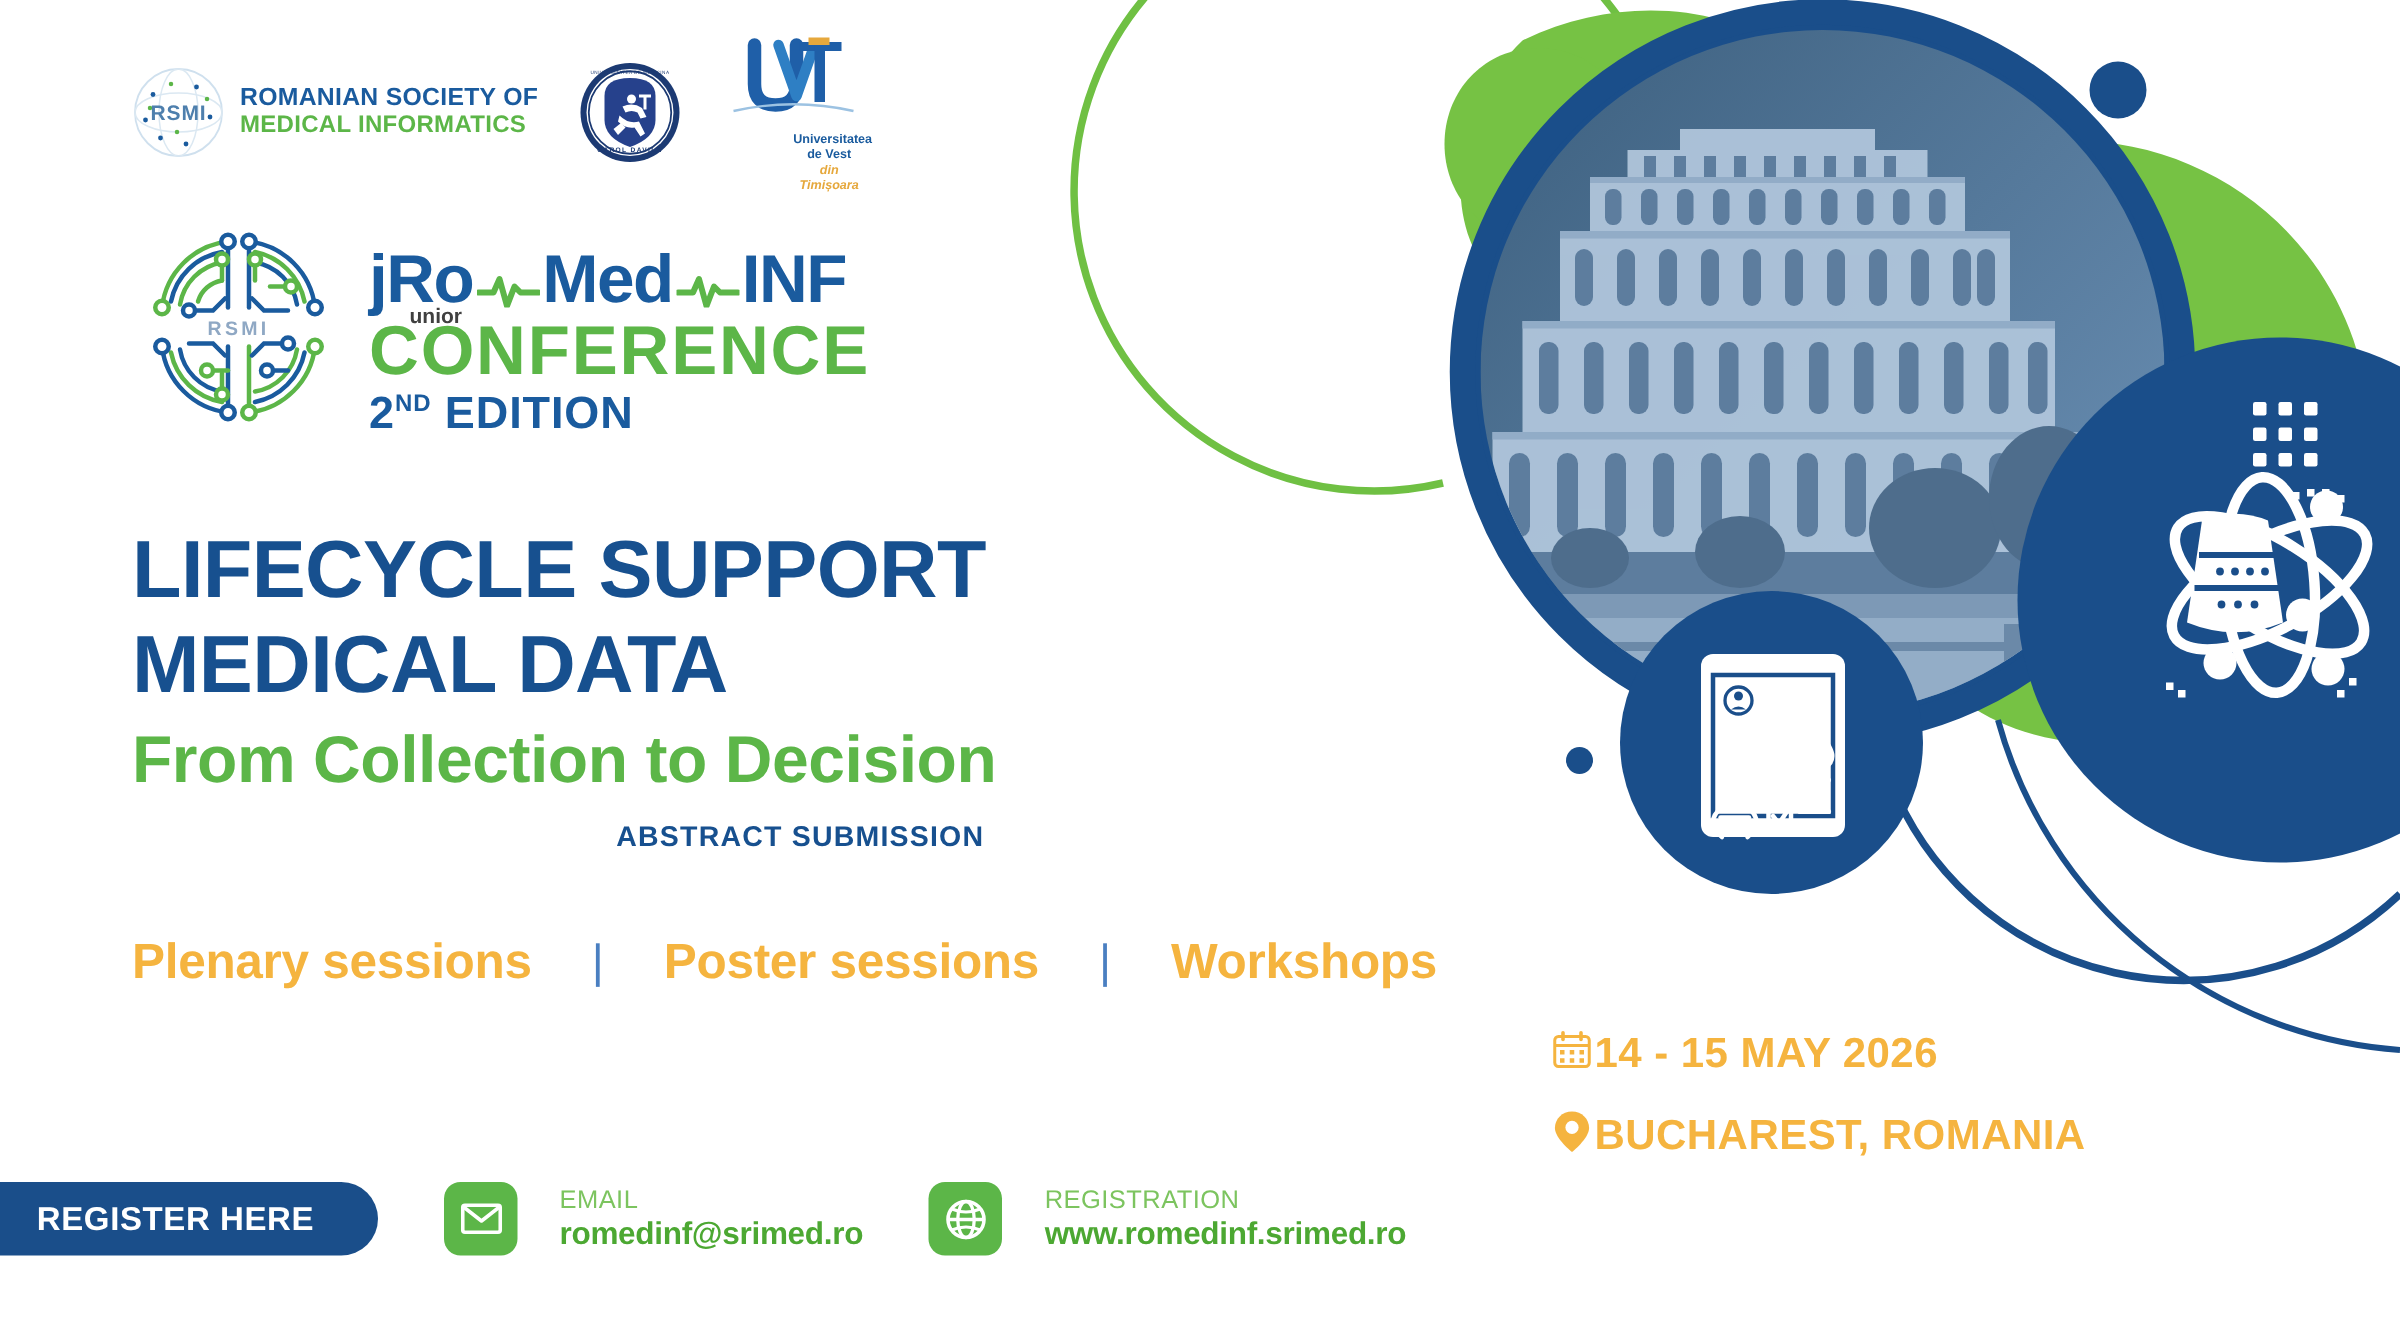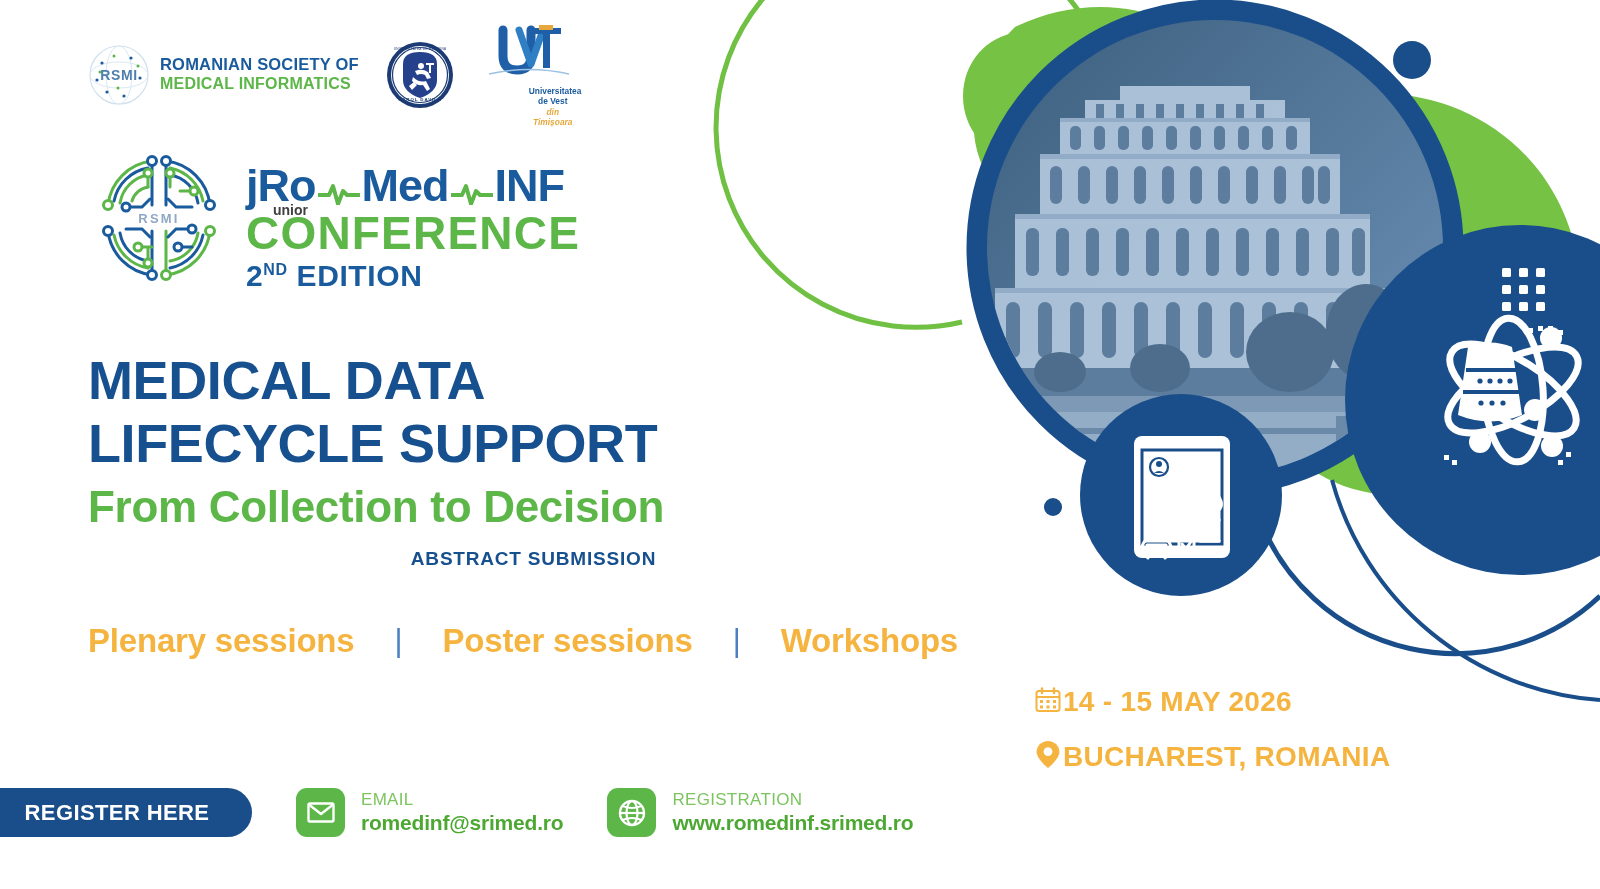--- a/index.html
+++ b/index.html
@@ -63,21 +63,21 @@
 
   
   .bottom { position:absolute; left:0; top:788px; display:flex; align-items:center; }
   .reg-btn {
     width:270px; height:49px; background:#1a4e8a;
     border-radius:0 26px 26px 0;
     display:flex; align-items:center; justify-content:center;
     color:#fff; font-size:22px; font-weight:bold; letter-spacing:.4px;
     margin-left:-18px;
   }
-  .contact { display:flex; align-items:center; gap:16px; margin-left:44px; }
+  .contact { display:flex; align-items:center; gap:28px; margin-left:44px; }
   .c-icon {
     width:49px; height:49px; background:#5cb648; border-radius:11px;
     display:flex; align-items:center; justify-content:center; flex:0 0 auto;
   }
   .c-text { line-height:1.25; }
   .c-label { font-size:17px; color:#7cc45f; font-weight:500; letter-spacing:.3px; }
   .c-value { font-size:21px; color:#4ca832; font-weight:bold; letter-spacing:-.2px; }
 </style>
 </head>
 <body>
@@ -474,22 +474,22 @@
           </svg></span><span class="conf-med">Med</span><span class="pulse"><svg width="42" height="22" viewBox="0 0 42 22">
             <path d="M1 12 h10 l4 -9 l5 18 l5 -13 l4 4 h12" fill="none" stroke="#5cb648" stroke-width="4" stroke-linecap="round" stroke-linejoin="round"></path>
           </svg></span><span class="conf-inf">INF</span>
     </div>
     <div class="conf-line2">CONFERENCE</div>
     <div class="conf-line3"><span>2</span><sup>ND</sup> <span>EDITION</span></div>
   </div>
 </div>
 
 <div class="headline">
+  <div class="h-main">LIFECYCLE SUPPORT</div>
   <div class="h-main">MEDICAL DATA</div>
-  <div class="h-main">LIFECYCLE SUPPORT</div>
   <div class="h-sub">From Collection to Decision</div>
   <div class="h-abstract">ABSTRACT SUBMISSION</div>
 </div>
 
 <div class="sessions">
   <span class="sess">Plenary sessions</span>
   <span class="sess-div">|</span>
   <span class="sess">Poster sessions</span>
   <span class="sess-div">|</span>
   <span class="sess">Workshops</span>

